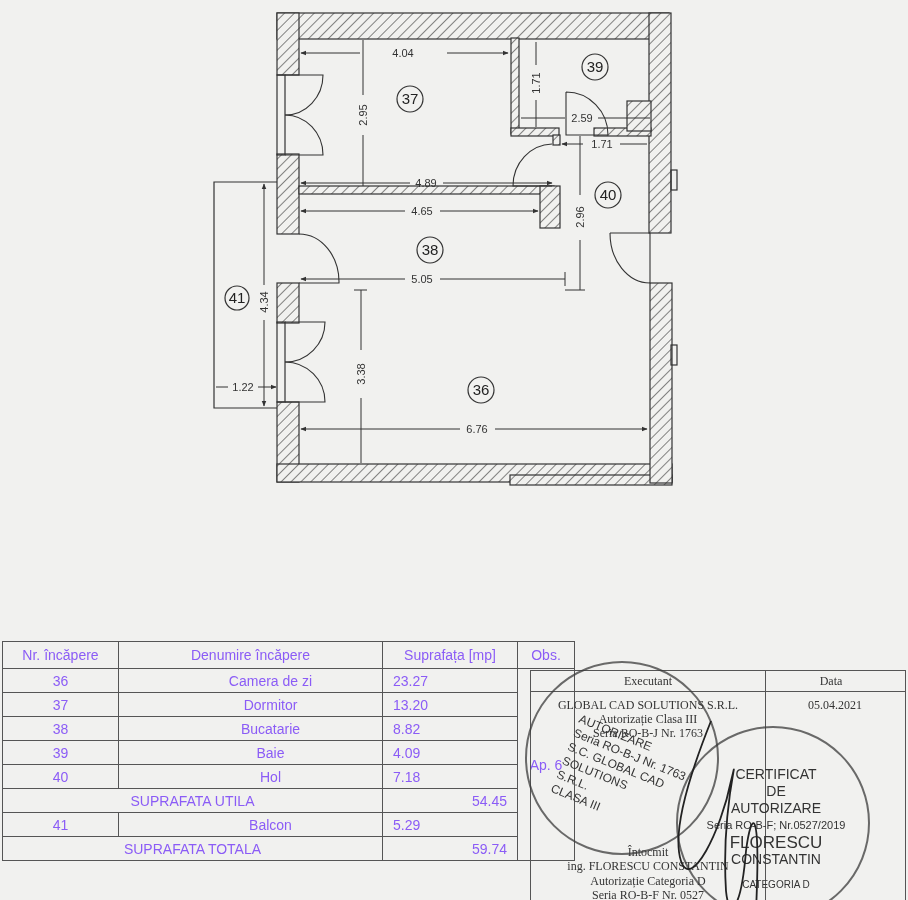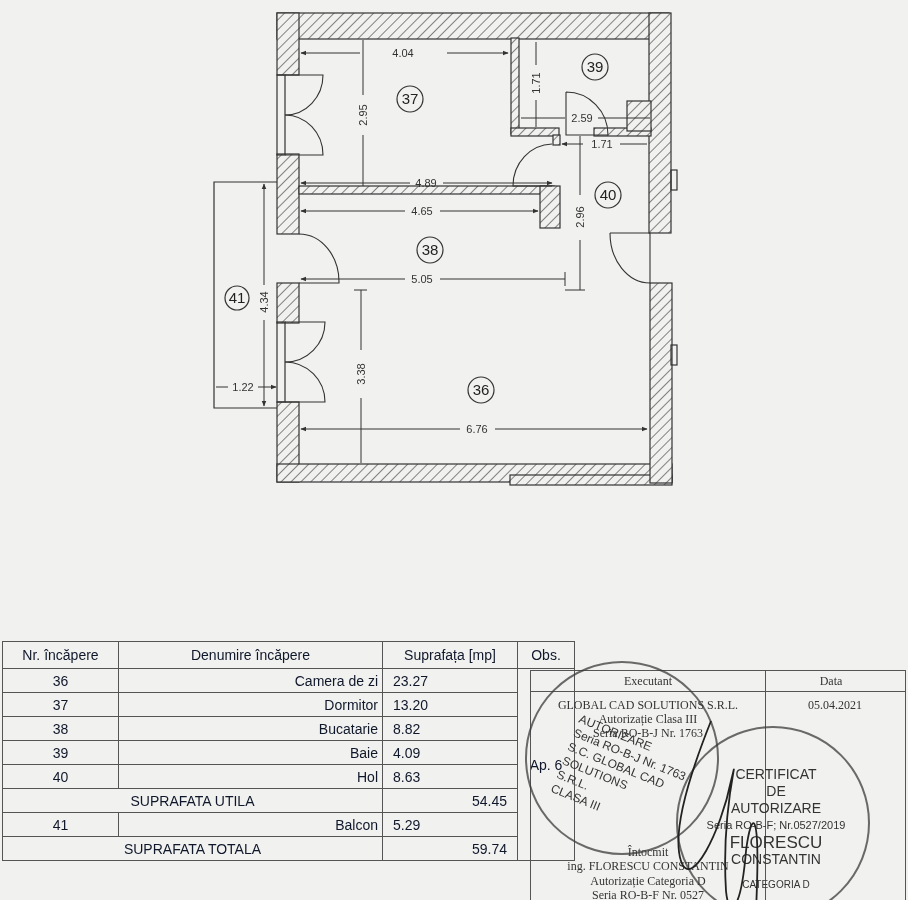--- a/index.html
+++ b/index.html
@@ -9,29 +9,29 @@
     font-family:"Liberation Sans", sans-serif;
     color:#2a2a2a;
   }
   #plan { position:absolute; left:0; top:0; }
   .dim { font-family:"Liberation Sans", sans-serif; font-size:11px; fill:#333; }
   .roomnum { font-family:"Liberation Sans", sans-serif; font-size:15px; fill:#222; }
 
   table.rooms {
     position:absolute; left:2px; top:641px;
     border-collapse:collapse;
-    font-family:"Liberation Sans", sans-serif; font-size:14px; color:#0f172a;
+    font-family:"Liberation Sans", sans-serif; font-size:14px; color:#8b5cf6;
   }
   table.rooms td, table.rooms th {
     border:1.4px solid #555; height:23px; padding:0 4px; font-weight:normal;
     white-space:nowrap;
   }
   table.rooms th { height:26px; }
   .c1 { width:107px; text-align:center; }
-  .c2 { width:215px; text-align:right; padding-left:44px !important; }
+  .c2 { width:215px; text-align:center; padding-left:44px !important; }
   .c2h { width:215px; text-align:center; }
   .c3 { width:114px; text-align:left; padding-left:10px !important; }
   .c3r { text-align:right; padding-right:10px !important; }
   .c4 { width:48px; text-align:center; }
   .span-label { text-align:center; }
 
   #exec {
     position:absolute; left:530px; top:641px; width:374px; height:259px;
     border-left:1.4px solid #555; border-top:1.4px solid #555; border-right:1.4px solid #555;
     font-family:"Liberation Serif", serif; font-size:12px; color:#333;margin-top:29px;
@@ -210,21 +210,21 @@
     <td class="c3">8.82</td>
   </tr>
   <tr>
     <td class="c1">39</td>
     <td class="c2">Baie</td>
     <td class="c3">4.09</td>
   </tr>
   <tr>
     <td class="c1">40</td>
     <td class="c2">Hol</td>
-    <td class="c3">8.63</td>
+    <td class="c3">7.18</td>
   </tr>
   <tr>
     <td colspan="2" class="span-label">SUPRAFATA UTILA</td>
     <td class="c3 c3r">54.45</td>
   </tr>
   <tr>
     <td class="c1">41</td>
     <td class="c2">Balcon</td>
     <td class="c3">5.29</td>
   </tr>

